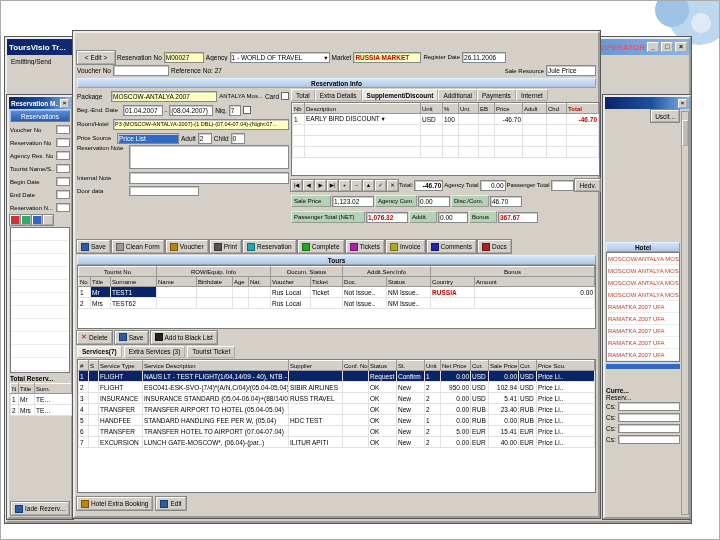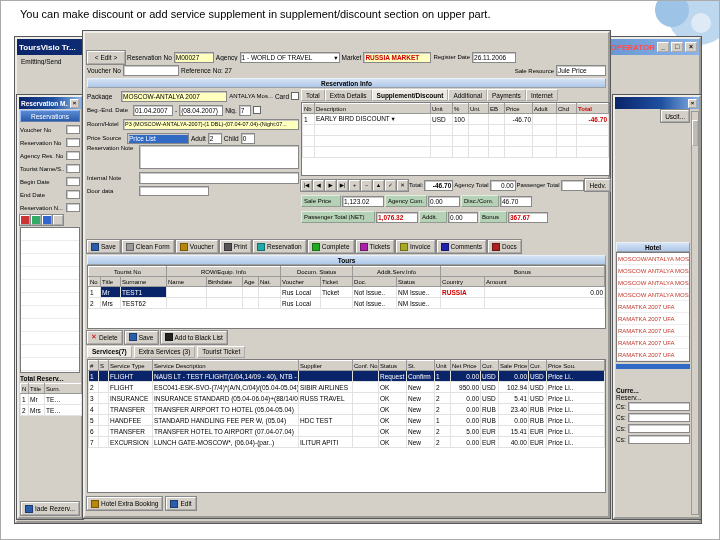--- a/index.html
+++ b/index.html
@@ -1,21 +1,21 @@
 <!DOCTYPE html>
 <html><head>
 <meta charset="utf-8">
 <style>
 *{margin:0;padding:0;box-sizing:border-box;font-family:"Liberation Sans","DejaVu Sans",sans-serif}
 html,body{width:720px;height:540px;overflow:hidden;background:#fff}
 .slide{position:relative;width:720px;height:540px;background:#fff;border:1px solid #aaa;overflow:hidden}
 .abs{position:absolute}
 .caption{left:19px;top:7px;font-size:11px;color:#000;z-index:3}
 .deco{z-index:1}
-.shot{left:14px;top:30px;width:686px;height:424px;z-index:2}
+.shot{left:4px;top:30px;width:686px;height:424px;z-index:2}
 .win{background:#d4d0c8;border:2px outset #f0ede6;box-shadow:0 0 0 1px #56585c}
 .tb{display:flex;align-items:center;gap:2px;background:linear-gradient(90deg,#0a246a,#1e50a0 55%,#8ab4e8);color:#fff;font-weight:bold;overflow:hidden;white-space:nowrap;padding:0 2px}
 .tbt{font-size:8px;flex:1;overflow:hidden;white-space:nowrap;text-align:left}
 .wbtn{width:12px;height:10px;background:#d4d0c8;border:1px outset #fff;color:#000;font-size:7px;line-height:8px;text-align:center;flex:none;font-weight:bold}
 .btn{display:inline-flex;align-items:center;gap:2px;background:#d4d0c8;border:1px outset #fff;outline:1px solid #888;font-size:6.5px;padding:0 3px;white-space:nowrap;height:13px}
 .fld{background:#fff;border:1px solid #888;box-shadow:inset 1px 1px 0 #c8c8c8;font-size:6.5px;overflow:hidden;white-space:nowrap;padding:0 1px;height:11px;line-height:9px}
 .yel{background:#ffffbe}
 .lbl{font-size:6.5px;white-space:nowrap;overflow:hidden}
 .red{color:#c00;font-weight:bold}
 .chk{width:8px;height:8px;background:#fff;border:1px solid #666;flex:none}
@@ -36,21 +36,20 @@
 .lw{left:2px;top:64px;width:66px;height:424px;z-index:3}
 .rw{left:598px;top:64px;width:88px;height:424px;z-index:3}
 .dlg{left:68px;top:0;width:527px;height:487px;z-index:5}
 .rrow{height:12px;line-height:12px;font-size:6px;color:#c0392b;background:#fff;border-bottom:1px solid #eee;overflow:hidden;white-space:nowrap;padding:0 1px}
 .secthdr{background:linear-gradient(#d6e4f5,#aec8e8);border:1px outset #e8f0fa;font-size:6.5px;font-weight:bold;text-align:center;line-height:9px}
 </style>
 </head>
 <body>
 
 <div class="slide">
-  <div class="abs caption">You can make discount or add service supplement in supplement/discount section on upper part.</div>
   <div class="abs deco" style="right:-12px;top:-20px;width:64px;height:64px;border-radius:50%;background:#bdd7ee"></div>
   <div class="abs deco" style="right:30px;top:-8px;width:34px;height:34px;border-radius:50%;background:#9dc3e6"></div>
   <div class="abs deco" style="right:8px;top:12px;width:20px;height:20px;border-radius:50%;background:#deebf7"></div>
 
   <div class="abs shot">
 
     <div class="abs win mw">
       <div class="tb" style="height:16px">
         <span class="tbt">ToursVisio Tr...</span>
         <span style="font-size:8px;color:#ff4d4d;font-weight:bold">A OPERATOR</span>

